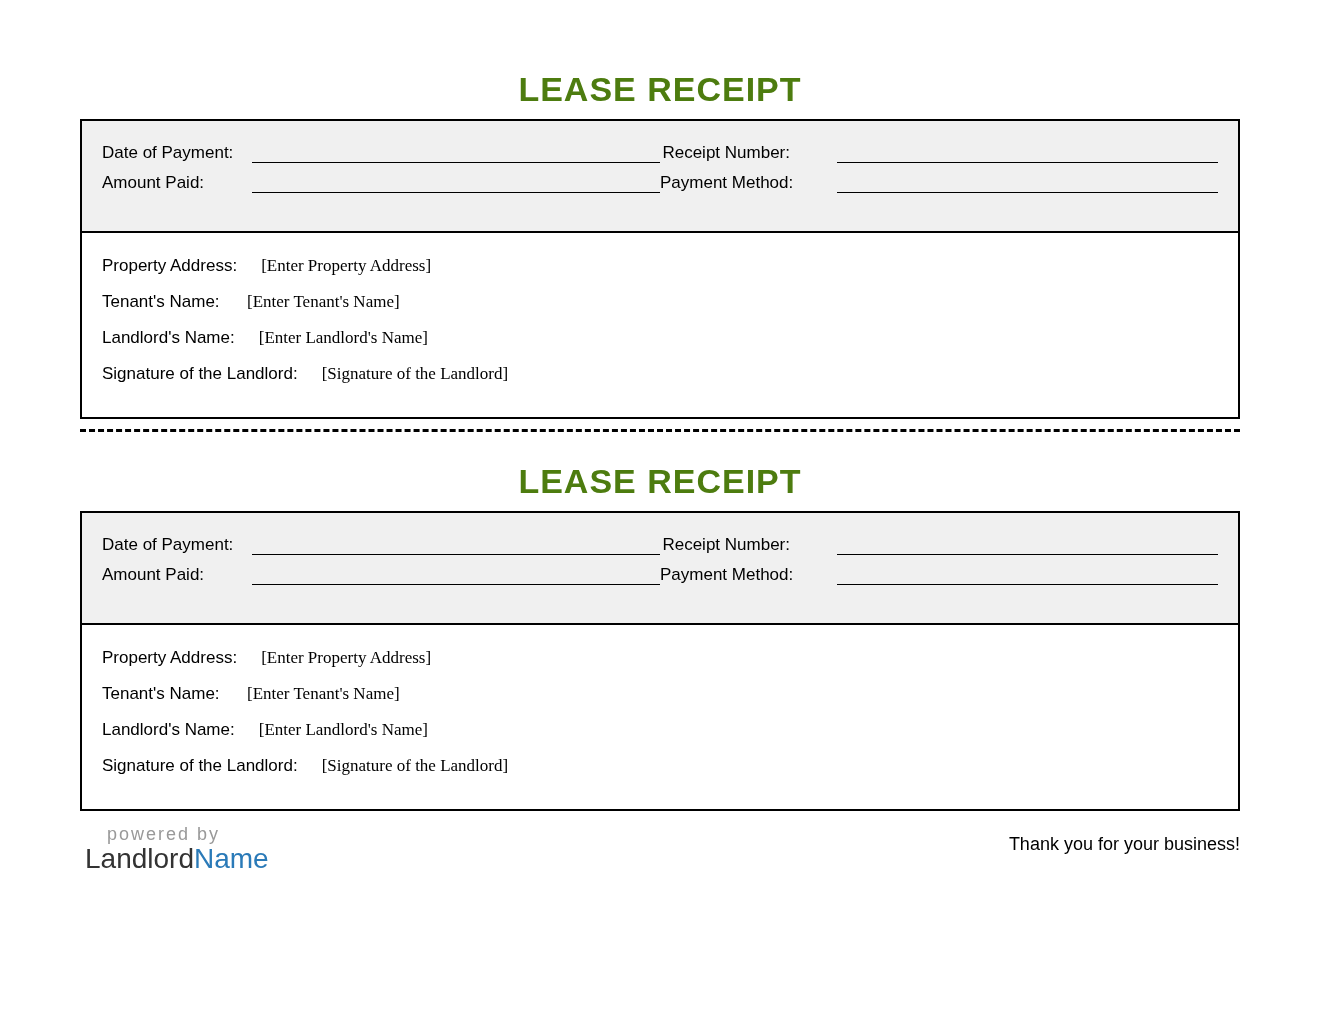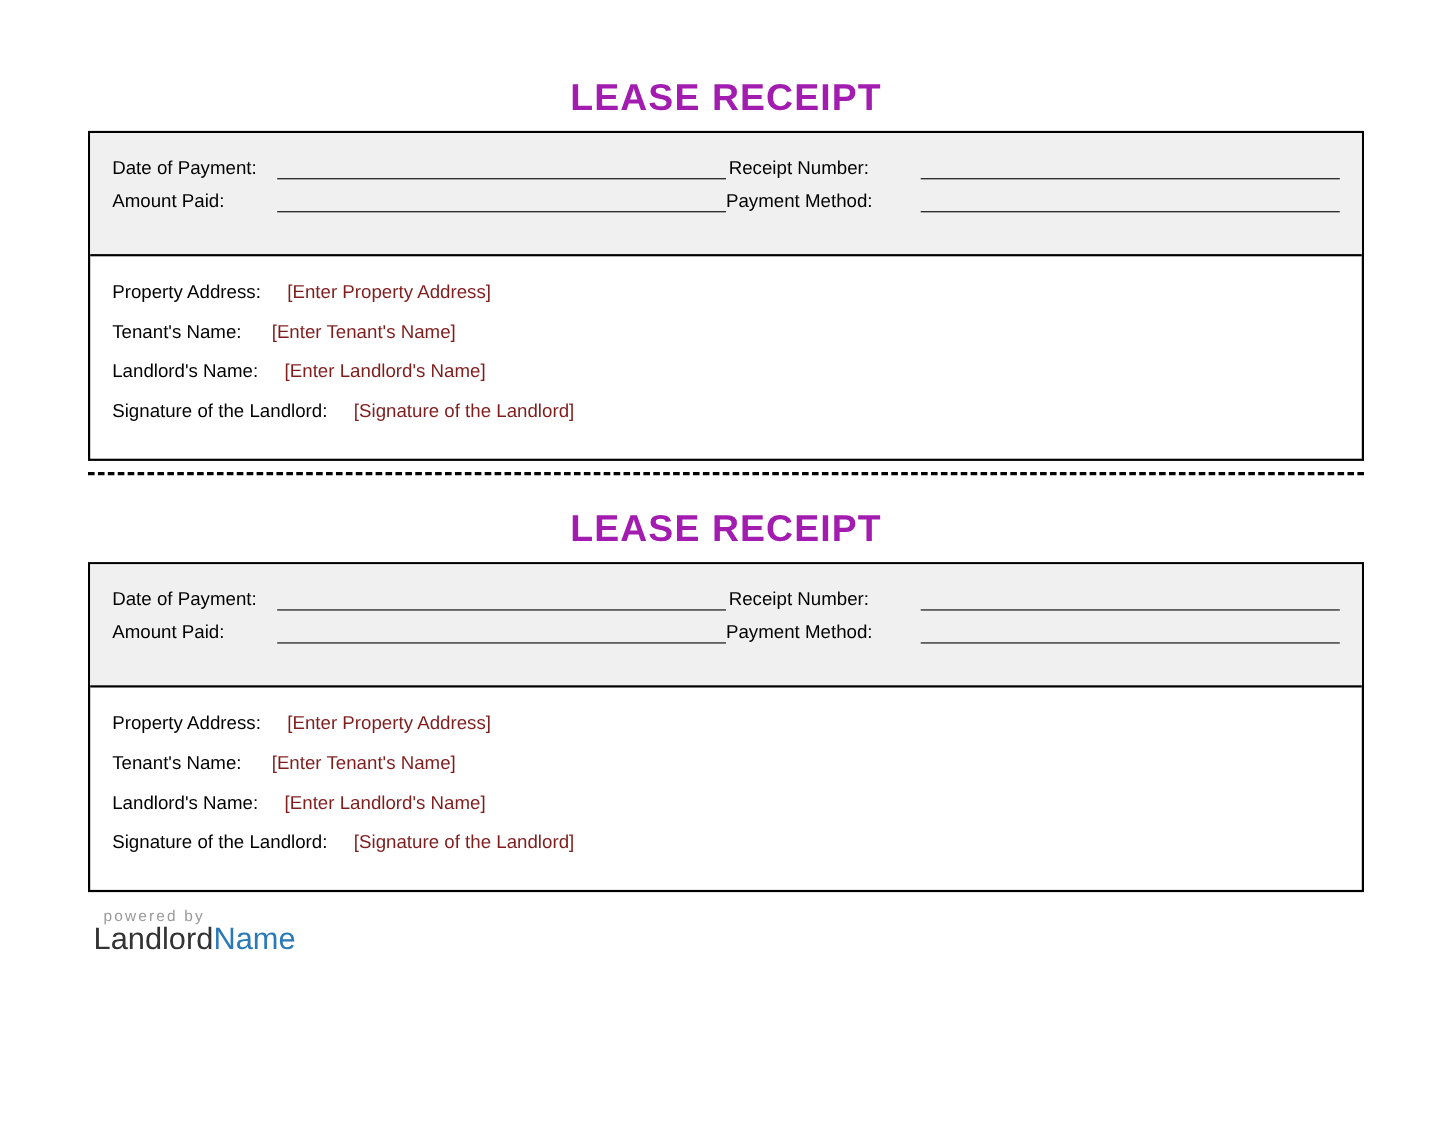--- a/index.html
+++ b/index.html
@@ -13,21 +13,21 @@
     .page {
       width: 100%;
       padding: 70px 80px 0 80px;
     }
     .title {
       text-align: center;
       font-size: 34px;
       font-weight: bold;
       letter-spacing: 1px;
       margin-bottom: 10px;
-      color: #a21caf;
+      color: #4d7c0f;
     }
     .receipt {
       border: 2px solid #000;
       margin-bottom: 8px;
     }
     .top-section {
       background: #f0f0f0;
       border-bottom: 2px solid #000;
       padding: 20px 20px 30px 20px;
     }
@@ -59,38 +59,38 @@
       align-items: center;
       padding: 8px 0;
       font-size: 17px;
     }
     .field-label {
       white-space: nowrap;
       padding-right: 24px;
       min-width: 145px;
     }
     .field-label-wide { min-width: 210px; }
-    .field-value { color: #7f1d1d; }
+    .field-value { color: #000000; font-family: Liberation Serif, serif; }
     .divider {
       border: none;
       border-top: 3px dashed #000;
       margin: 10px 0 30px 0;
     }
     .footer {
       display: flex;
       justify-content: space-between;
       align-items: flex-start;
       padding: 5px 0 0 5px;
     }
     .powered { }
     .powered-by {
-      font-size: 14px;
+      font-size: 18px;
       color: #999;
       letter-spacing: 2px;
-      margin-left: 9px;
+      margin-left: 22px;
     }
     .brand {
       font-size: 28px;
       color: #333;
       font-weight: 400;
       margin-top: -2px;
     }
     .brand-blue { color: #2a7ab8; }
     .thanks {
       font-size: 18px;
@@ -193,15 +193,16 @@
     </div>
   </div>
 
   <div class="footer">
     <div class="powered">
       <div class="powered-by">powered by</div>
       <div class="brand">
         <span>Landlord</span><span class="brand-blue">Name</span>
       </div>
     </div>
+    <div class="thanks">Thank you for your business!</div>
   </div>
 
 </div>
 
 </body></html>

